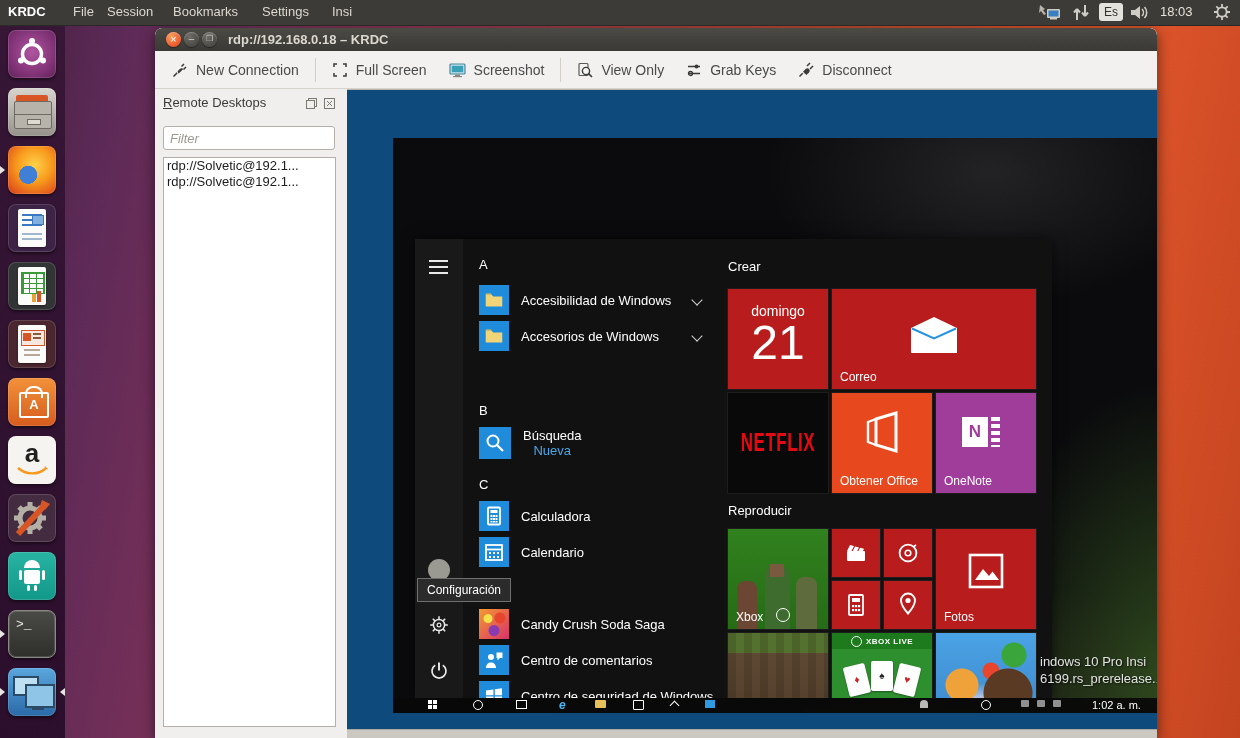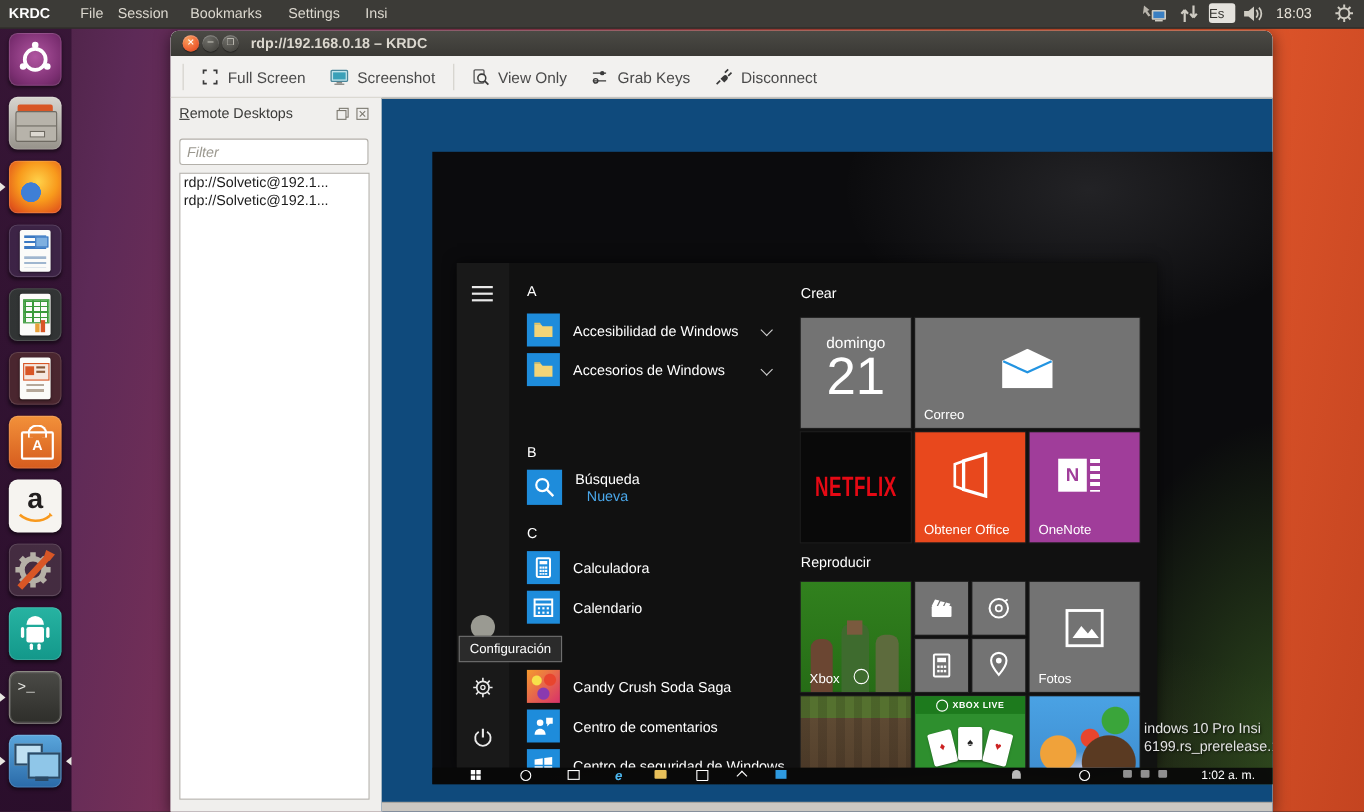--- a/index.html
+++ b/index.html
@@ -10,21 +10,21 @@
   
   .wallpaper{position:absolute;left:0;top:25px;width:1240px;height:713px;
     background:linear-gradient(100deg,#45203f 0%,#5d2a57 9%,#7b3158 22%,#9c3c4b 40%,#c24a2e 62%,#e0562b 82%,#c44420 100%);}
 
   
   .menubar{position:absolute;left:0;top:0;width:1240px;height:25px;background:#3c3b37;
     border-bottom:1px solid #2a2925;color:#dcd8cf;font-size:13px;z-index:50;}
   .mb{position:absolute;top:4px;color:#dcd8cf;cursor:default;}
   .mb-app{font-weight:bold;color:#ffffff;}
   .kbd-box{position:absolute;top:3px;width:24px;height:18px;background:#e4e2dd;color:#33322e;
-    border-radius:3px;font-size:12px;text-align:left;line-height:18px;}
+    border-radius:3px;font-size:12px;text-align:center;line-height:18px;}
   .mb-clock{position:absolute;top:4px;color:#e6e2d8;}
 
   
   .dock{position:absolute;left:0;top:25px;width:65px;height:713px;
     background:linear-gradient(180deg,rgba(52,20,52,.88),rgba(38,12,40,.92));z-index:40;}
   .di{position:absolute;left:8px;width:48px;height:48px;border-radius:8px;
     box-shadow:inset 0 0 0 1px rgba(255,255,255,.14),0 2px 3px rgba(0,0,0,.45);overflow:hidden;}
   .di-ind-l{position:absolute;left:0;width:0;height:0;border-top:4px solid transparent;
     border-bottom:4px solid transparent;border-left:5px solid #e8e6e1;}
   .di-ind-r{position:absolute;left:60px;width:0;height:0;border-top:4px solid transparent;
@@ -94,21 +94,21 @@
   .sm-item .lbl{margin-left:12px;white-space:nowrap;}
   .sq{width:30px;height:30px;flex:none;background:#1e8cdb;display:flex;align-items:center;justify-content:center;}
   .chev{position:absolute;right:0;top:12px;width:7px;height:7px;border-right:1.6px solid #cfcfcf;
     border-bottom:1.6px solid #cfcfcf;transform:rotate(45deg);}
   .two-line{height:36px;text-align:center;}
   .two-line .sq{width:32px;height:32px;}
   .sub{color:#4aa7ea;}
 
   .grp-head{position:absolute;color:#fff;font-size:13px;}
   .tile{position:absolute;overflow:hidden;box-shadow:0 0 0 1px rgba(255,255,255,.05);}
-  .t-blue{background:#737373;}
+  .t-blue{background:#b91c1c;}
   .tile-label{position:absolute;left:8px;bottom:5px;font-size:12px;color:#fff;}
   .t-cal-name{position:absolute;top:14px;width:100%;text-align:center;color:#fff;font-size:14px;}
   .t-cal-num{position:absolute;top:26px;width:100%;text-align:center;color:#fff;font-size:48px;font-weight:300;}
   .t-netflix{background:#090909;display:flex;align-items:center;justify-content:center;}
   .t-netflix span{color:#e50914;font-size:17px;font-weight:800;letter-spacing:.5px;transform:scaleY(1.5);}
   .t-office{background:#e8481d;}
   .t-onenote{background:#a03d9a;}
   .on-logo{position:absolute;left:26px;top:24px;width:26px;height:30px;background:#fff;display:flex;align-items:center;justify-content:center;
     font-weight:bold;font-size:17px;color:#a03d9a;}
   .on-pages{position:absolute;left:55px;top:24px;width:9px;height:30px;
@@ -283,20 +283,28 @@
 
   <div class="window">
     <div class="titlebar">
       <div class="wbtn close">×</div>
       <div class="wbtn minmax" style="left:29px">−</div>
       <div class="wbtn minmax" style="left:47px;font-size:8px">❒</div>
       <span class="wtitle">rdp://192.168.0.18 – KRDC</span>
     </div>
 
     <div class="toolbar">
+      <div class="tool-btn">
+        <svg width="16" height="16" viewBox="0 0 16 16">
+            <path d="M1.5 14.5l3.6-3.6" stroke="#3a3a3a" stroke-width="1.5"></path>
+            <path d="M5.6 9.3l2.2-2.2a2.6 2.6 0 013.6 0l-.1-.1-4.5 4.5-.1-.1a2.6 2.6 0 01-1.1-2.1z" fill="#3a3a3a"></path>
+            <path d="M9.5 4.5L12 2M11.5 7.5L14 5" stroke="#3a3a3a" stroke-width="1.5"></path>
+          </svg>
+        <span>New Connection</span>
+      </div>
       <div class="tool-sep"></div>
       <div class="tool-btn">
         <svg width="16" height="16" viewBox="0 0 16 16">
             <path d="M2 5V2h3M11 2h3v3M14 11v3h-3M5 14H2v-3" fill="none" stroke="#3a3a3a" stroke-width="1.5"></path>
           </svg>
         <span>Full Screen</span>
       </div>
       <div class="tool-btn">
         <svg width="17" height="16" viewBox="0 0 17 16">
             <rect x="1" y="2" width="15" height="10" rx="1" fill="#bfe3ea" stroke="#49869a" stroke-width="1.2"></rect>

